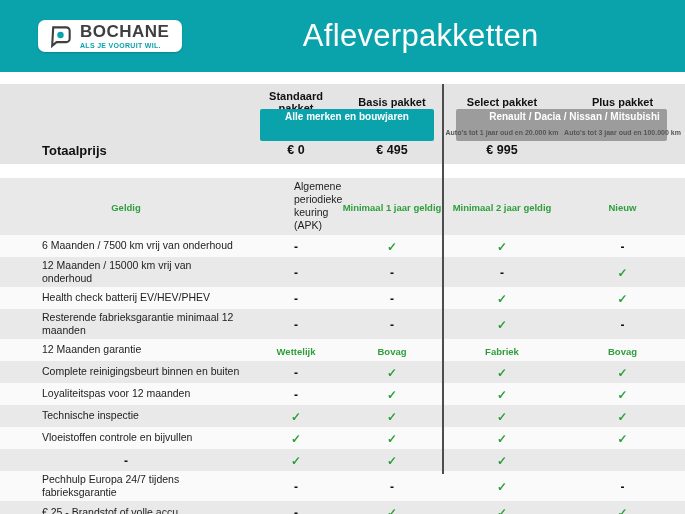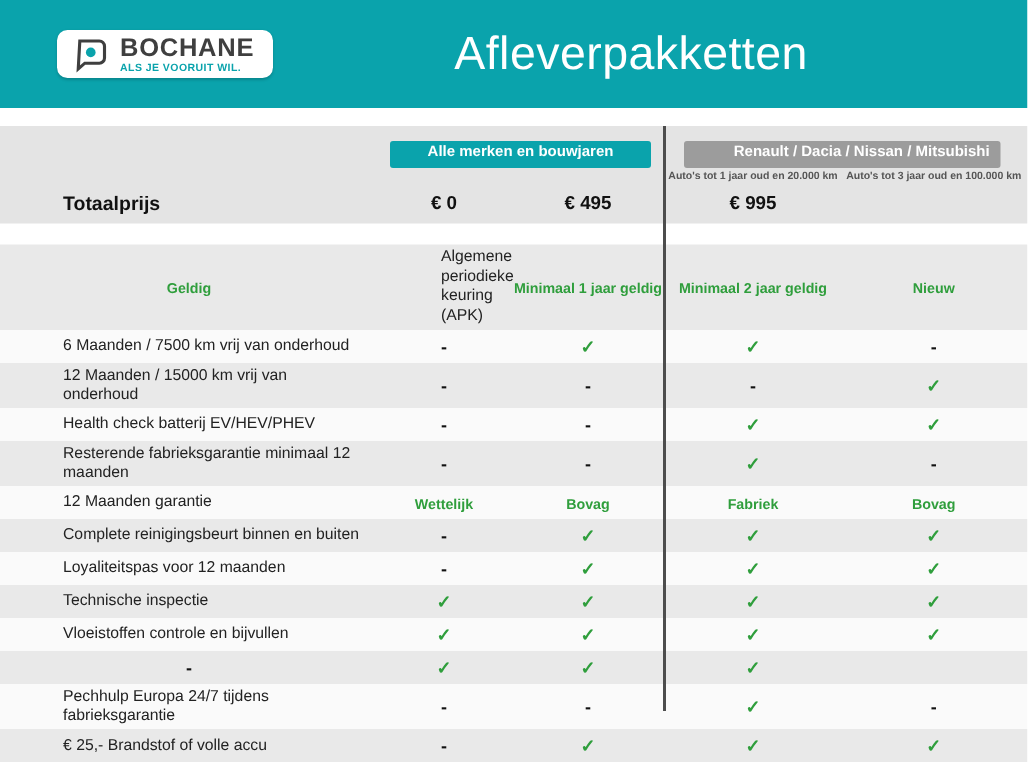--- a/index.html
+++ b/index.html
@@ -21,21 +21,21 @@
   .vdivider { position:absolute; left:442px; top:0; width:2px; height:390px;
     background:var(--divider_gray,#4d4d4d); z-index:5; }
 
   .grid-row { display:grid; grid-template-columns:252px 88px 104px 116px 125px; align-items:center; }
 
   .head-band { background:var(--band_gray,#e4e4e4); padding-top:6px; }
   .head-row { height:15px; }
   .col-head { text-align:center; font-size:11px; font-weight:bold; color:#111; }
 
   .badge-row { height:16px; margin-top:4px; }
-  .badge { height:18px; line-height:16px; text-align:center; color:#fff; font-size:10px;
+  .badge { height:32px; line-height:16px; text-align:center; color:#fff; font-size:10px;
     font-weight:bold; border-radius:2px; white-space:nowrap; overflow:hidden; }
   .teal-badge { grid-column:2/4; background:var(--teal,#0aa3ac); margin:0 10px 0 8px; }
   .gray-badge { grid-column:4/6; background:var(--badge_gray,#9c9c9c); margin:0 18px 0 12px;padding-left:26px; }
 
   .note-row { height:11px; margin-top:2px; }
   .note { text-align:center; font-size:7px; font-weight:bold; color:#555; white-space:nowrap; }
   .note-select { grid-column:4; }
   .note-plus  { grid-column:5; }
 
   .total-row { height:26px; padding-bottom:2px; }
@@ -69,20 +69,27 @@
         <div class="tagline">ALS JE VOORUIT WIL.</div>
       </div>
     </div>
     <h1 class="title">Afleverpakketten</h1>
   </header>
 
   <main class="table-area">
     <div class="vdivider"></div>
 
     <section class="head-band">
+      <div class="grid-row head-row">
+        <div class="cell label-cell"></div>
+        <div class="cell col-head">Standaard pakket</div>
+        <div class="cell col-head">Basis pakket</div>
+        <div class="cell col-head">Select pakket</div>
+        <div class="cell col-head">Plus pakket</div>
+      </div>
 
       <div class="grid-row badge-row">
         <div class="badge teal-badge">Alle merken en bouwjaren</div>
         <div class="badge gray-badge">Renault / Dacia / Nissan / Mitsubishi</div>
       </div>
 
       <div class="grid-row note-row">
         <div class="note note-select">Auto's tot 1 jaar oud en 20.000 km</div>
         <div class="note note-plus">Auto's tot 3 jaar oud en 100.000 km</div>
       </div>

